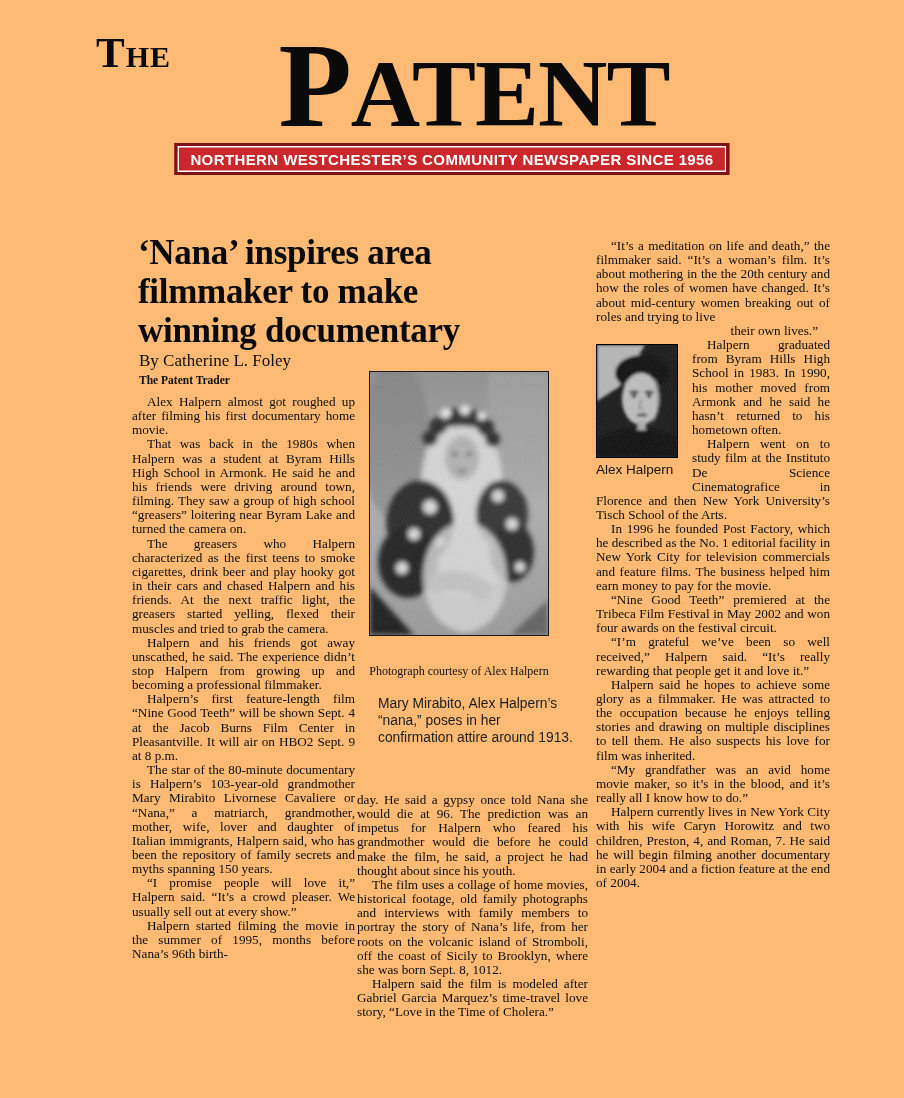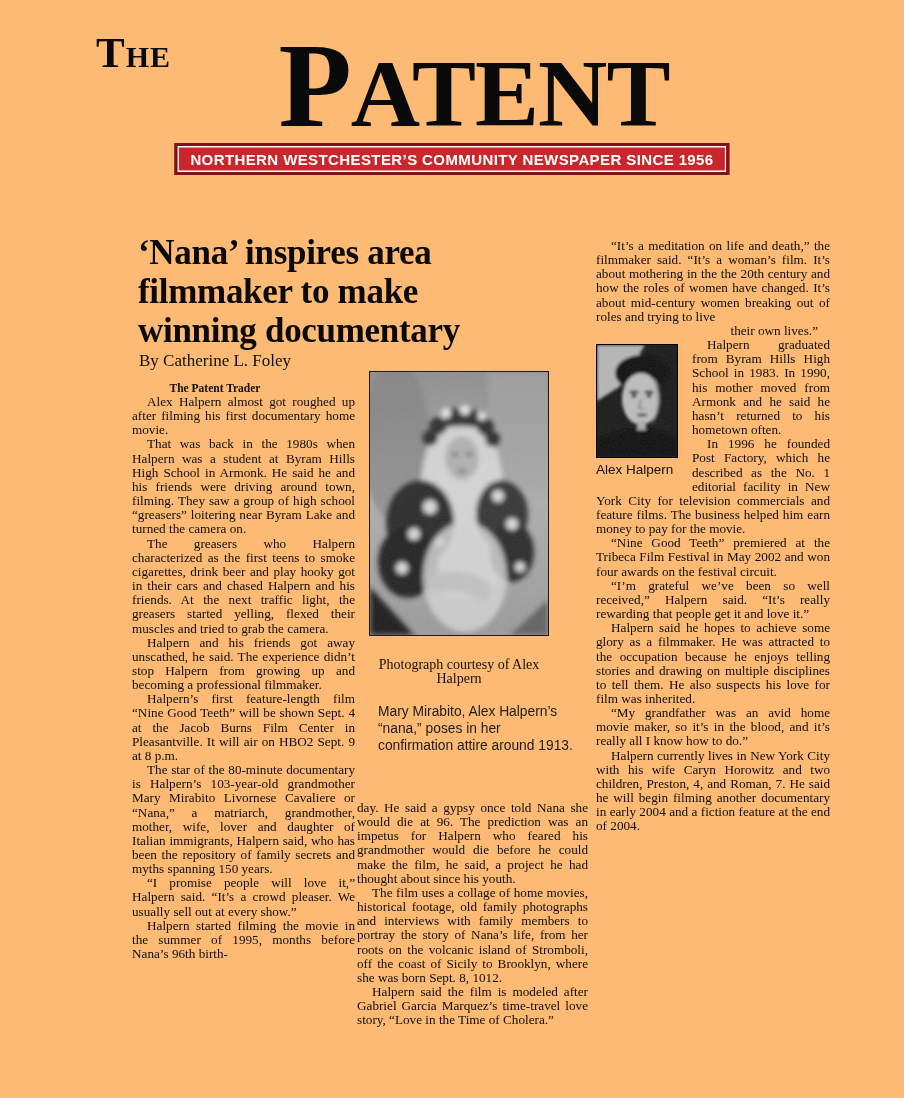--- a/index.html
+++ b/index.html
@@ -36,37 +36,37 @@
     box-shadow: inset 0 0 0 1.5px #ffffff;
   }
   
   .headline{
     position:absolute; left:138px; top:233px; width:420px;
     font-weight:bold; font-size:35px; line-height:39px; letter-spacing:-.3px;
     color:#0a0a0a;
   }
   .byline{ position:absolute; left:139px; top:352px; }
   .byline .by{ font-size:17px; line-height:18px; }
-  .byline .org{ font-size:11.5px; font-weight:bold; line-height:13px; margin-top:12px;text-align:center; }
+  .byline .org{ font-size:11.5px; font-weight:bold; line-height:13px; margin-top:4px; }
   
   .col{
     position:absolute; text-align:justify;
     font-size:13.2px; line-height:14.15px;
     text-justify:inter-word;
   }
   .col p{ margin:0; text-indent:15px; }
   .col p.flush{ text-indent:0; }
   .col-left{ left:132px; top:395px; width:223px; }
   .col-middle{ left:357px; top:371px; width:231px; }
   .col-right{ left:596px; top:239px; width:234px; }
   
   .nana-fig{ margin:0 0 0 12px; width:180px; }
   .nana-fig svg{ display:block; border:1px solid #1a1a1a; background:#a9a9a9; }
   .credit{
-    font-size:14px; line-height:14px; text-align:center; margin-top:22px;
+    font-size:12px; line-height:14px; text-align:center; margin-top:28px;
     text-indent:0; color:#111;
   }
   .caption{
     font-family:"Liberation Sans", sans-serif;
     font-size:13.8px; line-height:17px; text-align:left;
     margin:17px 0 0 21px; width:196px; color:#1c1c1c;
   }
   .mid-body{ margin-top:47px; }
   
   .alex-fig{ float:left; width:84px; margin:6px 12px 2px 0; }
@@ -211,20 +211,21 @@
           <ellipse cx="45" cy="70" rx="5.5" ry="1.8" fill="#4c4c4c"></ellipse>
           <path d="M0,112 L0,94 C18,86 30,83 44,85 C60,83 72,88 80,95 L80,112 Z" fill="#0a0a0a"></path>
           <rect x="40" y="76" width="9" height="9" fill="#ababab"></rect>
         </g>
         <rect width="80" height="112" filter="url(#grain2)" opacity="0.15"></rect>
       </svg>
       <div class="alex-cap">Alex Halpern</div>
     </div>
 
     <p>Halpern graduated from Byram Hills High School in 1983. In 1990, his mother moved from Armonk and he said he hasn’t returned to his hometown often.</p>
+    <p>Halpern went on to study film at the Instituto De Science Cinematografice in Florence and then New York University’s Tisch School of the Arts.</p>
     <p>In 1996 he founded Post Factory, which he described as the No. 1 editorial facility in New York City for television commercials and feature films. The business helped him earn money to pay for the movie.</p>
     <p>“Nine Good Teeth” premiered at the Tribeca Film Festival in May 2002 and won four awards on the festival circuit.</p>
     <p>“I’m grateful we’ve been so well received,” Halpern said. “It’s really rewarding that people get it and love it.”</p>
     <p>Halpern said he hopes to achieve some glory as a filmmaker. He was attracted to the occupation because he enjoys telling stories and drawing on multiple disciplines to tell them. He also suspects his love for film was inherited.</p>
     <p>“My grandfather was an avid home movie maker, so it’s in the blood, and it’s really all I know how to do.”</p>
     <p>Halpern currently lives in New York City with his wife Caryn Horowitz and two children, Preston, 4, and Roman, 7. He said he will begin filming another documentary in early 2004 and a fiction feature at the end of 2004.</p>
   </div>
 
 </div>
 

